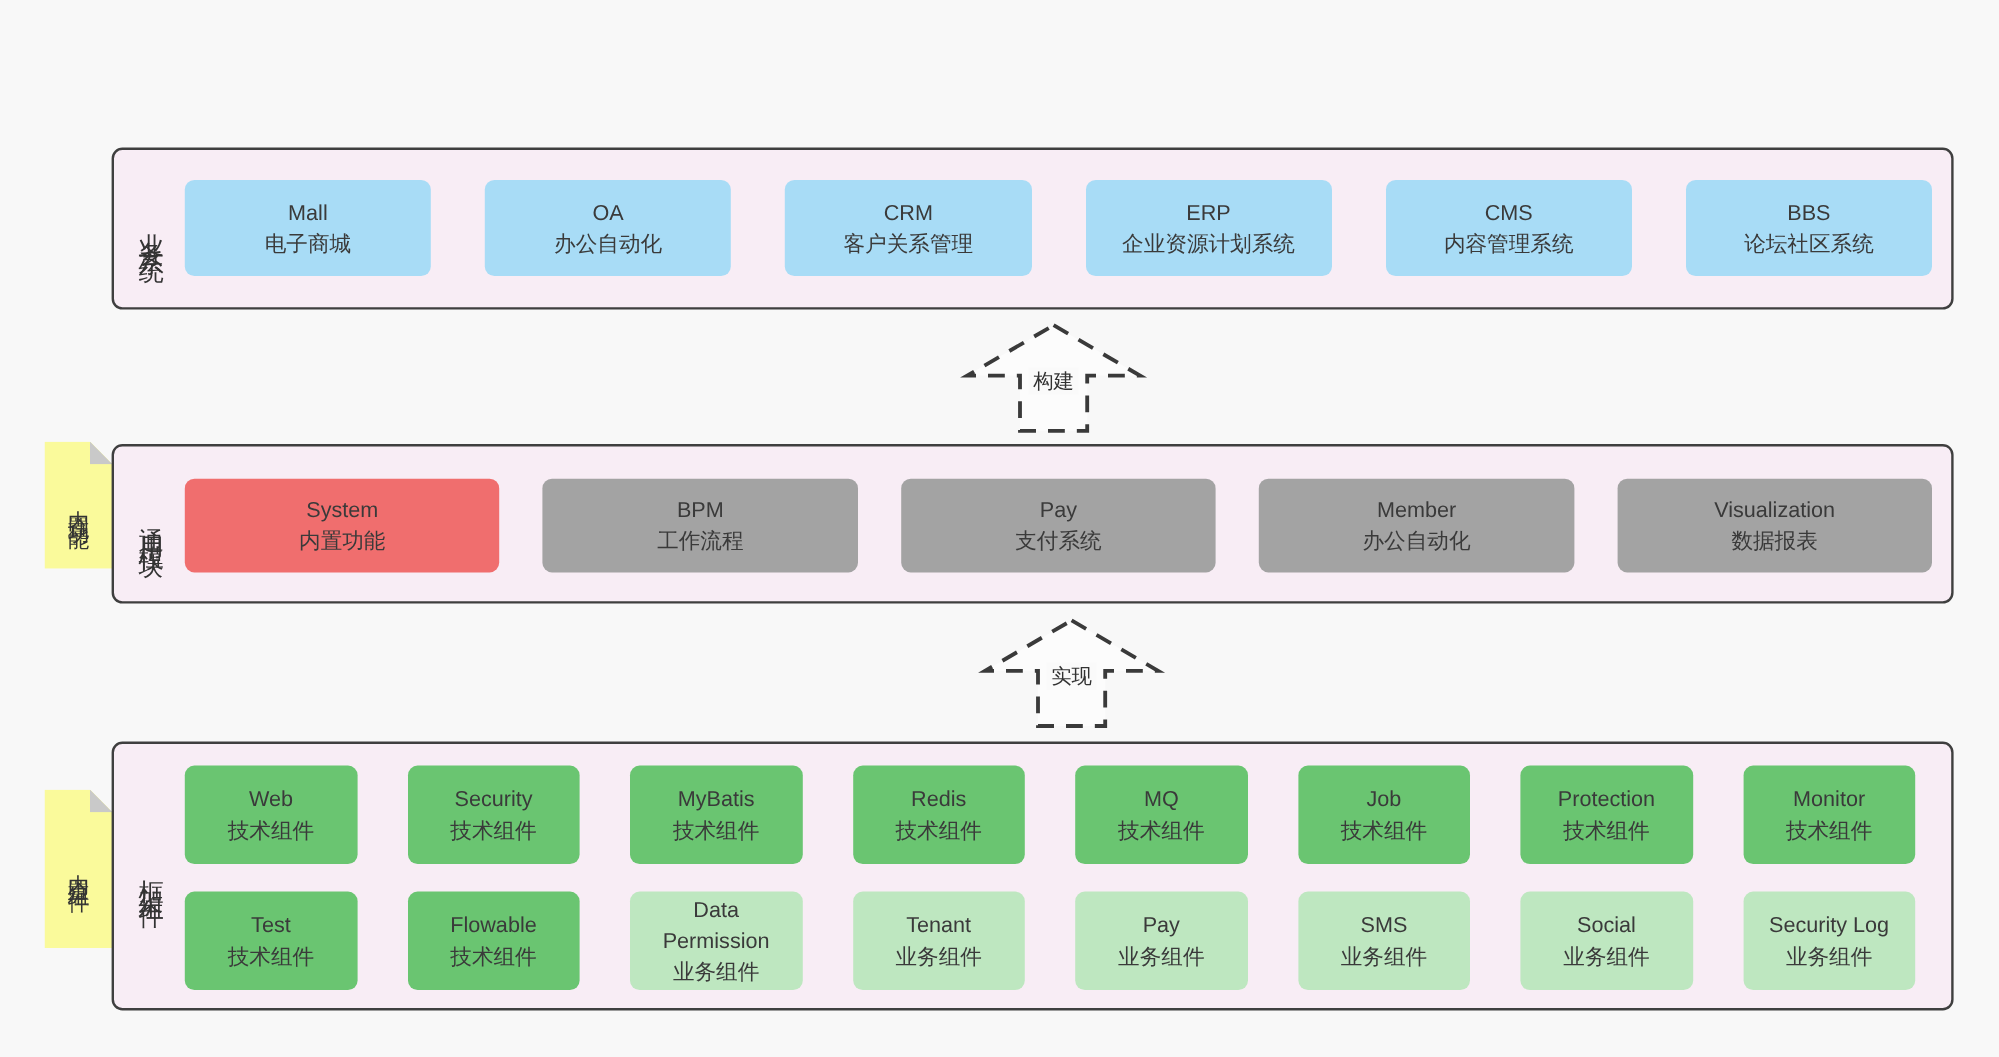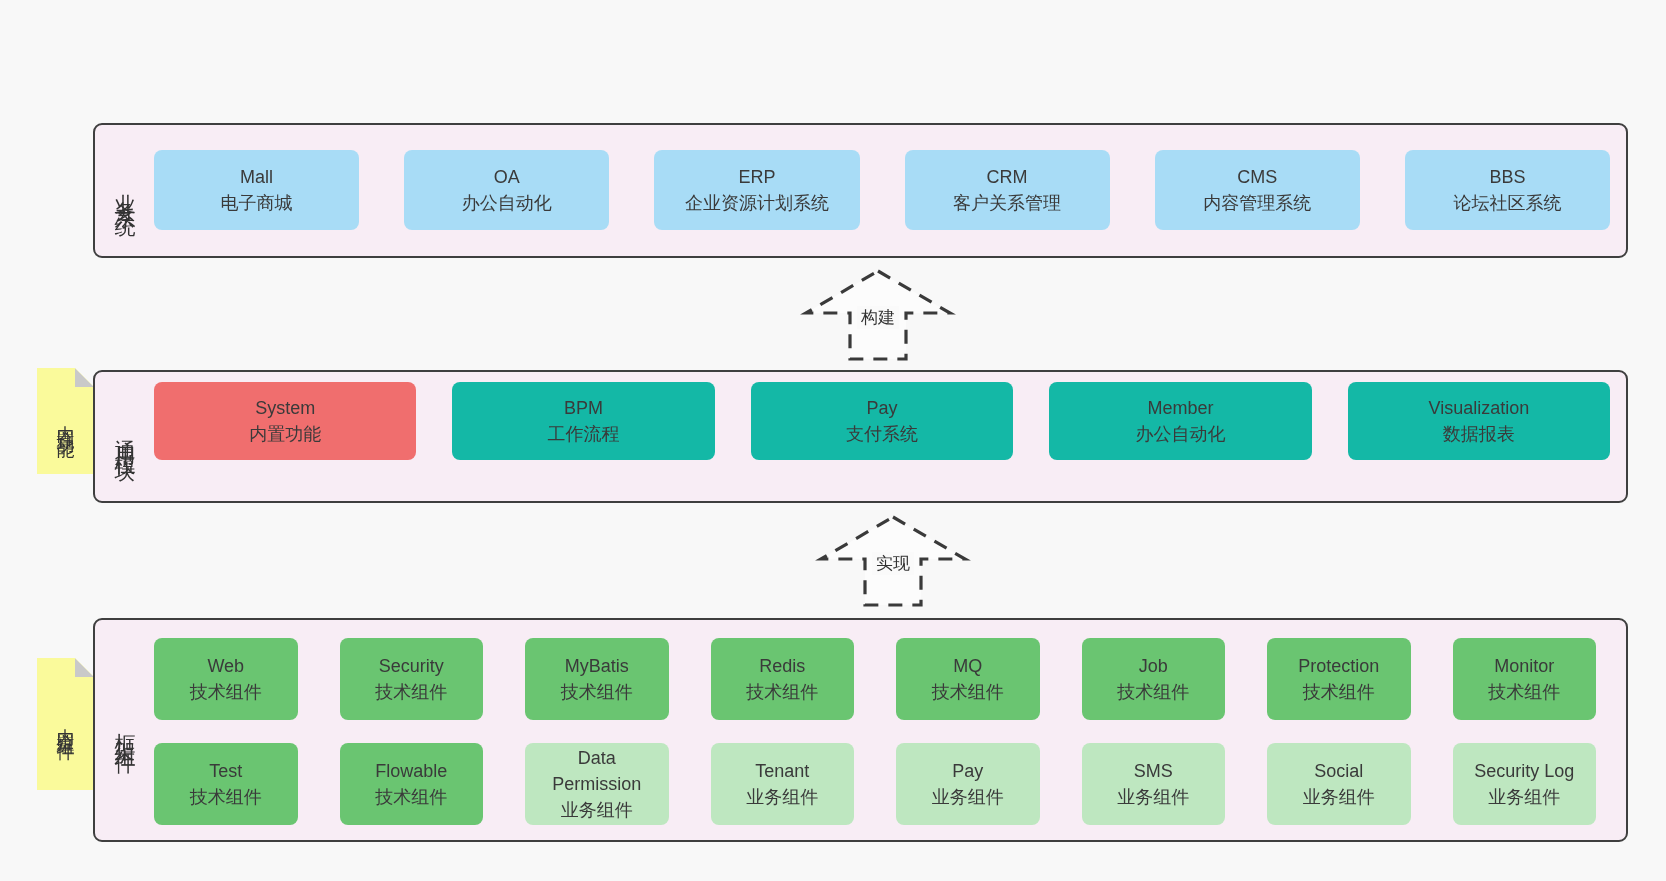--- a/index.html
+++ b/index.html
@@ -18,35 +18,35 @@
   .band-components{top:618px;height:224px;}
   .band-title{
     position:absolute;left:13px;top:50%;transform:translateY(-50%);
     writing-mode:vertical-rl;text-orientation:upright;
     font-size:21px;letter-spacing:7px;color:#333;line-height:34px;
   }
   .band-boxes{
     position:absolute;left:59px;right:16px;display:flex;gap:45px;
   }
   .band-business .band-boxes{top:25px;height:80px;}
-  .band-modules .band-boxes{top:10px;height:78px;gap:36px;}
+  .band-modules .band-boxes{top:27px;height:78px;gap:36px;}
   .comp-rows{
     position:absolute;left:59px;right:30px;top:18px;
     display:flex;flex-direction:column;gap:23px;
   }
   .comp-row{display:flex;gap:42px;height:82px;}
   .box{
     flex:1;border-radius:8px;
     display:flex;flex-direction:column;align-items:center;justify-content:center;
     text-align:center;font-size:18px;line-height:26px;color:#3a3a3a;
     padding:2px 6px;box-sizing:border-box;
   }
   .box.blue{background:#a8dcf6;}
   .box.red{background:#f06e6e;}
-  .box.pink{background:#14b8a6;}
+  .box.pink{background:#a3a3a3;}
   .box.green{background:#6ac571;}
   .box.lgreen{background:#bee7c0;}
   .sticky{
     position:absolute;left:37px;width:57px;background:#fafa9b;
     clip-path:polygon(0 0,calc(100% - 19px) 0,100% 19px,100% 100%,0 100%);
   }
   .sticky-modules{top:368px;height:106px;}
   .sticky-components{top:658px;height:132px;}
   .sticky .fold{
     position:absolute;top:0;right:0;width:19px;height:19px;background:#c9c9c9;
@@ -74,26 +74,26 @@
   <div class="band-boxes">
     <div class="box blue">
       <div>Mall</div>
       <div>电子商城</div>
     </div>
     <div class="box blue">
       <div>OA</div>
       <div>办公自动化</div>
     </div>
     <div class="box blue">
+      <div>CRM</div>
+      <div>客户关系管理</div>
+    </div>
+    <div class="box blue">
       <div>ERP</div>
       <div>企业资源计划系统</div>
-    </div>
-    <div class="box blue">
-      <div>CRM</div>
-      <div>客户关系管理</div>
     </div>
     <div class="box blue">
       <div>CMS</div>
       <div>内容管理系统</div>
     </div>
     <div class="box blue">
       <div>BBS</div>
       <div>论坛社区系统</div>
     </div>
   </div>

